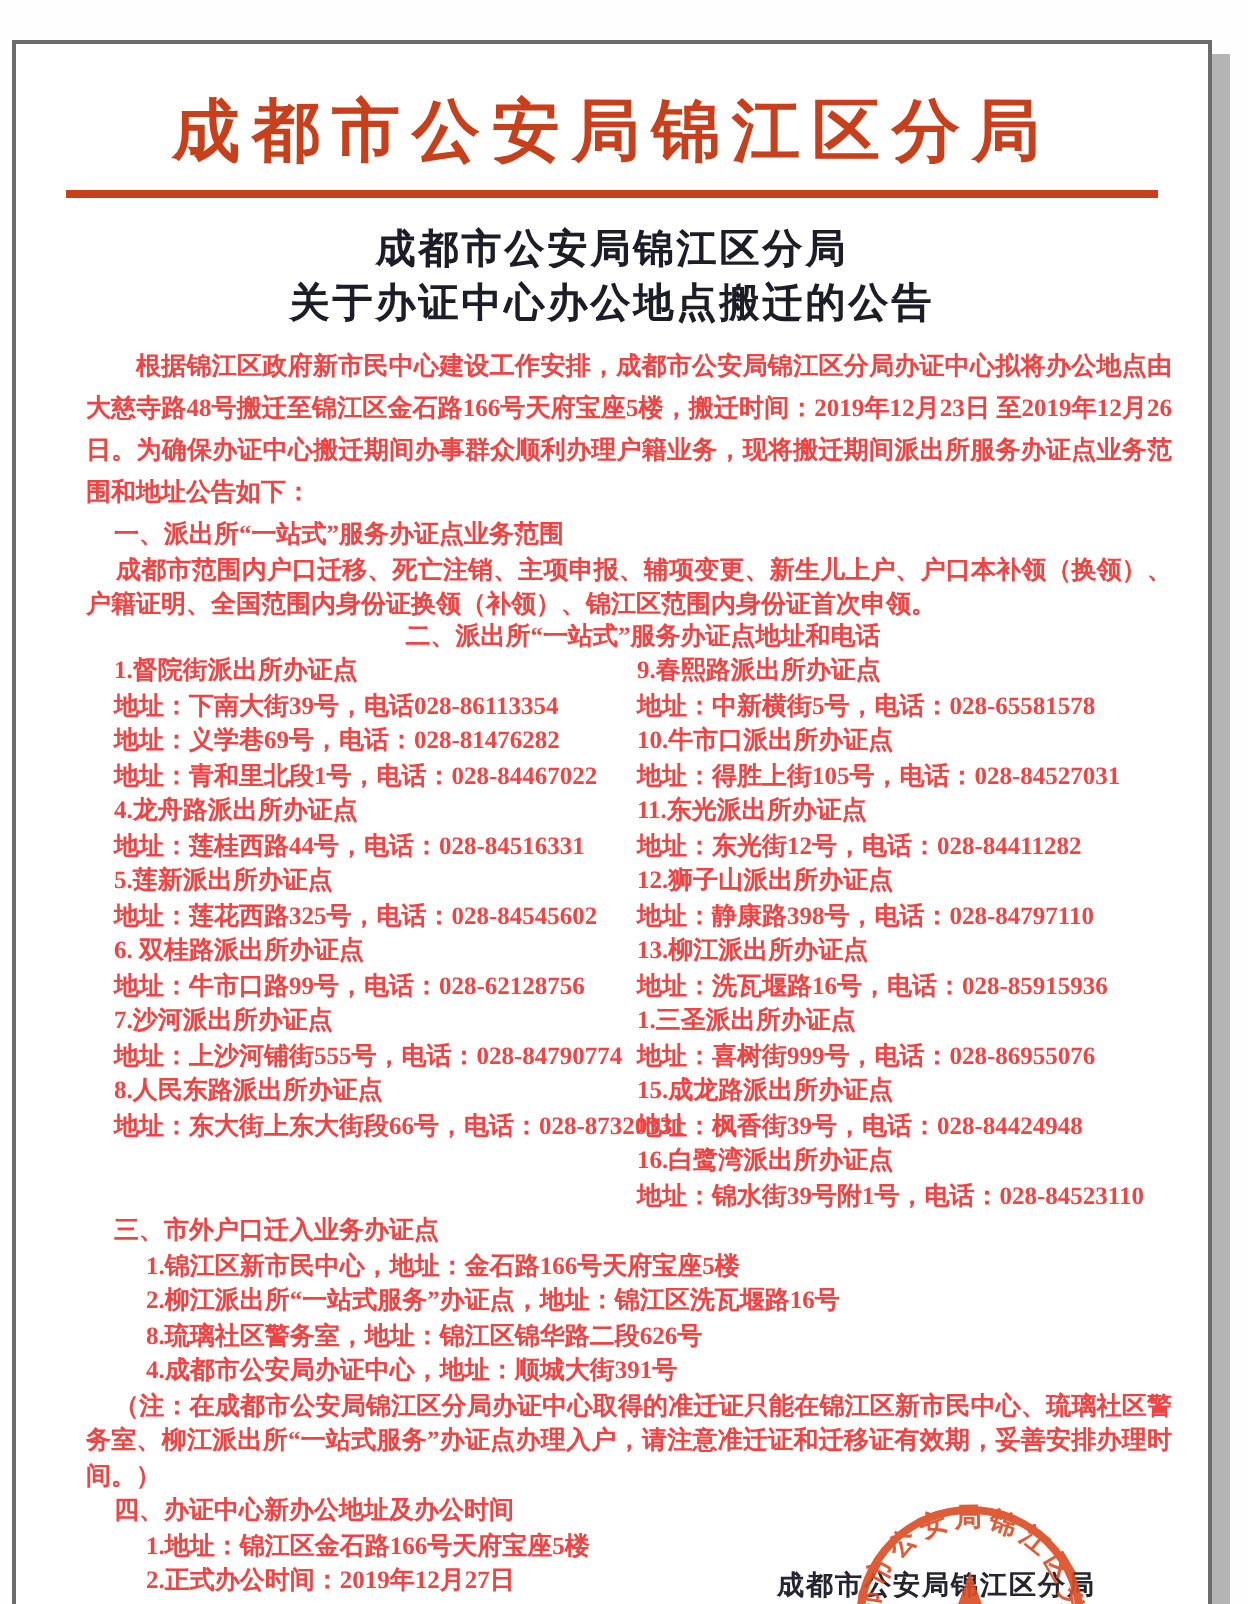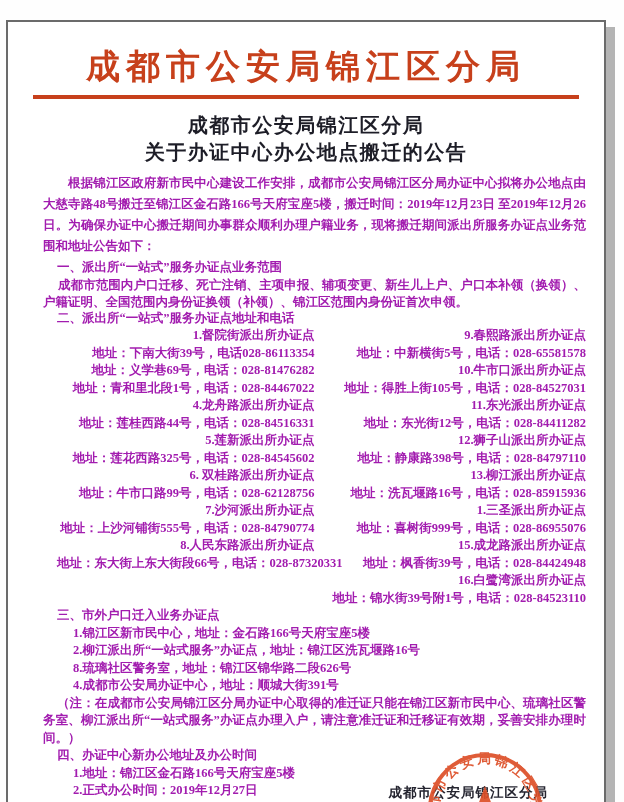--- a/index.html
+++ b/index.html
@@ -36,29 +36,29 @@
     text-align: center;
     font-size: 20px; line-height: 27px;
     font-weight: bold;
     letter-spacing: 1.5px;
     color: #1d1d27;
   }
   .content {
     margin: 7px 18px 0 35px;
     font-size: 12.5px;
     font-weight: bold;
-    color: #a21caf;
+    color: #ef4444;
   }
   .intro { margin: 0; line-height: 21px; text-indent: 25px; text-align: justify; }
   .sec-heading { margin: 0 0 0 14px; line-height: 20px; }
   .sec-heading.tight { line-height: 17.5px; }
   .s1-body { margin: 0; line-height: 16.5px; text-indent: 15px; text-align: justify; }
-  .h2 { line-height: 17px; }
+  .h2 { line-height: 17px; text-align: center; }
   .columns { display: flex; }
-  .col { width: 50%; text-align: right; }
+  .col { width: 50%; }
   .col .line { margin-left: 14px; line-height: 17.5px; white-space: nowrap; }
   .col.right .line { margin-left: 4px; }
   .item-line { margin-left: 30px; line-height: 17.5px; font-family: Liberation Serif, serif; }
   .note { margin: 0; line-height: 17.5px; text-indent: 14px; text-align: justify; }
   .signature {
     position: absolute; top: 762px; right: 56px;
     font-size: 13.5px; font-weight: bold;
     letter-spacing: 1px; color: #252530;
     z-index: 1;
   }

